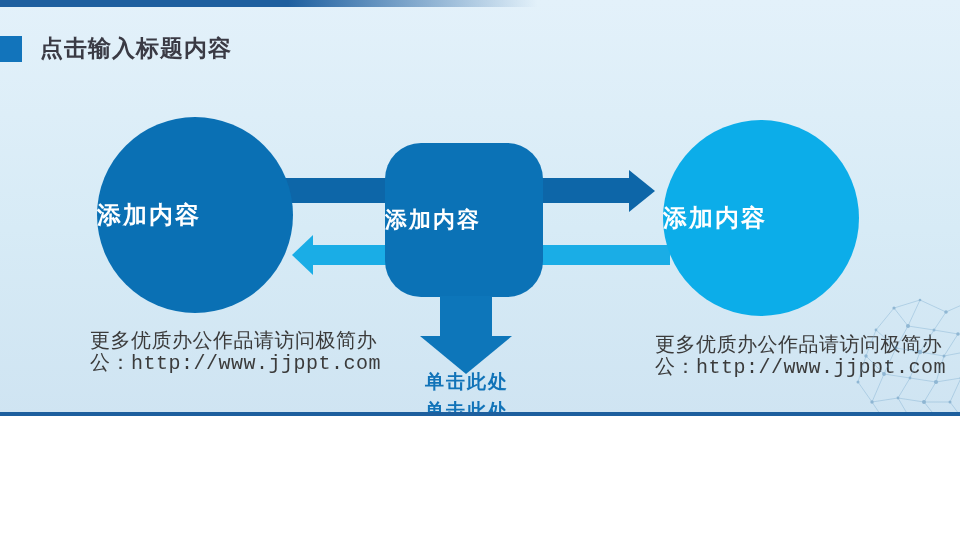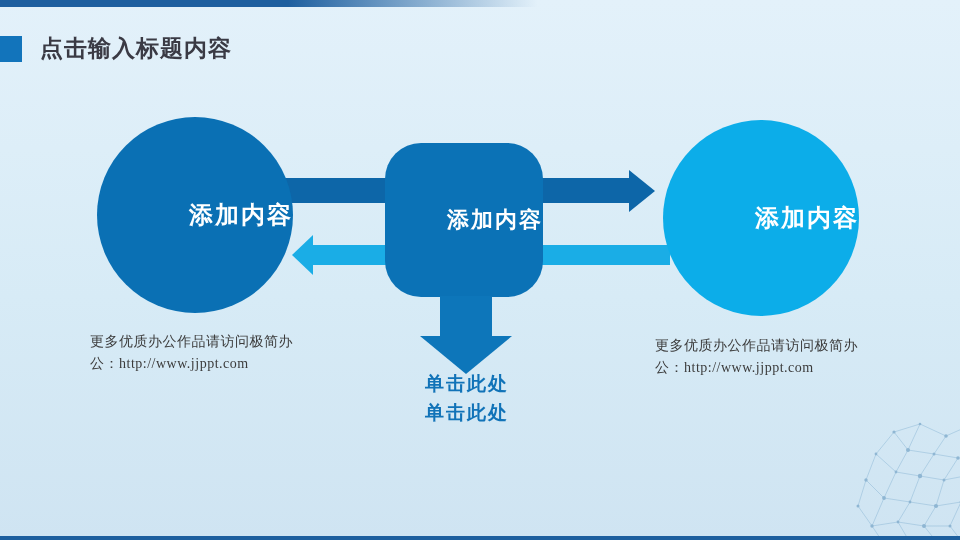--- a/index.html
+++ b/index.html
@@ -1,19 +1,19 @@
 <!DOCTYPE html>
 <html><head>
 <meta charset="utf-8">
 <style>
   html,body{margin:0;padding:0;}
   .slide{
-    position:relative; width:960px; height:540px; overflow:hidden;
+    position:relative; width:960px; height:416px; overflow:hidden;
     background:linear-gradient(180deg,#e3f1fa 0%,#d7ebf6 55%,#cfe4f2 100%);
-    font-family:Liberation Serif, serif;
+    font-family:Liberation Mono, monospace;
   }
   
   .top-bar{position:absolute;left:0;top:0;width:100%;height:7px;
     background:linear-gradient(90deg,#1e5f9f 0%,#1e5f9f 30%,rgba(30,95,159,0) 56%);}
   .bottom-bar{position:absolute;left:0;bottom:0;width:100%;height:4px;background:#1d5f9e;}
 
   
   .title-row{position:absolute;left:0;top:33px;display:flex;align-items:center;}
   .title-square{width:22px;height:26px;background:#1274bb;margin-right:18px;}
   .slide-title{font-size:23px;font-weight:700;color:#3a3a44;letter-spacing:1px;}
@@ -23,33 +23,33 @@
   .arrow-right-head{position:absolute;left:629px;top:170px;width:0;height:0;
     border-top:21px solid transparent;border-bottom:21px solid transparent;border-left:26px solid #0d66a8;}
   .arrow-left-shaft{position:absolute;left:312px;top:245px;width:358px;height:20px;background:#1aade6;}
   .arrow-left-head{position:absolute;left:292px;top:235px;width:0;height:0;
     border-top:20px solid transparent;border-bottom:20px solid transparent;border-right:21px solid #1aade6;}
   .arrow-down-shaft{position:absolute;left:440px;top:296px;width:52px;height:40px;background:#0d76ba;}
   .arrow-down-head{position:absolute;left:420px;top:336px;width:0;height:0;
     border-left:46px solid transparent;border-right:46px solid transparent;border-top:38px solid #0d76ba;}
 
   
-  .shape{position:absolute;display:flex;align-items:center;justify-content:flex-end;}
+  .shape{position:absolute;display:flex;align-items:center;justify-content:flex-start;}
   .left-circle{left:97px;top:117px;width:196px;height:196px;border-radius:50%;background:#0a70b4;}
   .center-box{left:385px;top:143px;width:158px;height:154px;border-radius:36px;background:#0b72b6;}
   .right-circle{left:663px;top:120px;width:196px;height:196px;border-radius:50%;background:#0cade9;}
   .shape-label{color:#ffffff;font-size:24px;font-weight:700;letter-spacing:2px;}
   .center-box .shape-label{font-size:22px;}
 
   
   .arrow-caption{position:absolute;left:402px;top:369px;width:130px;text-align:center;
     color:#1173b8;font-size:19px;font-weight:700;line-height:29px;letter-spacing:2px;}
 
   
-  .note{position:absolute;color:#3b3b3b;font-size:14px;line-height:22px;letter-spacing:0.5px;}
+  .note{position:absolute;color:#3b3b3b;font-size:20px;line-height:22px;letter-spacing:0.5px;}
   .note-left{left:90px;top:331px;}
   .note-right{left:655px;top:335px;}
 
   
   .network-decoration{position:absolute;right:-6px;bottom:-8px;width:150px;height:130px;opacity:0.5;}
   .network-decoration line{stroke:#6fa3c8;stroke-width:0.7;}
   .network-decoration circle{fill:#4f88b4;}
 </style>
 </head>
 <body>

